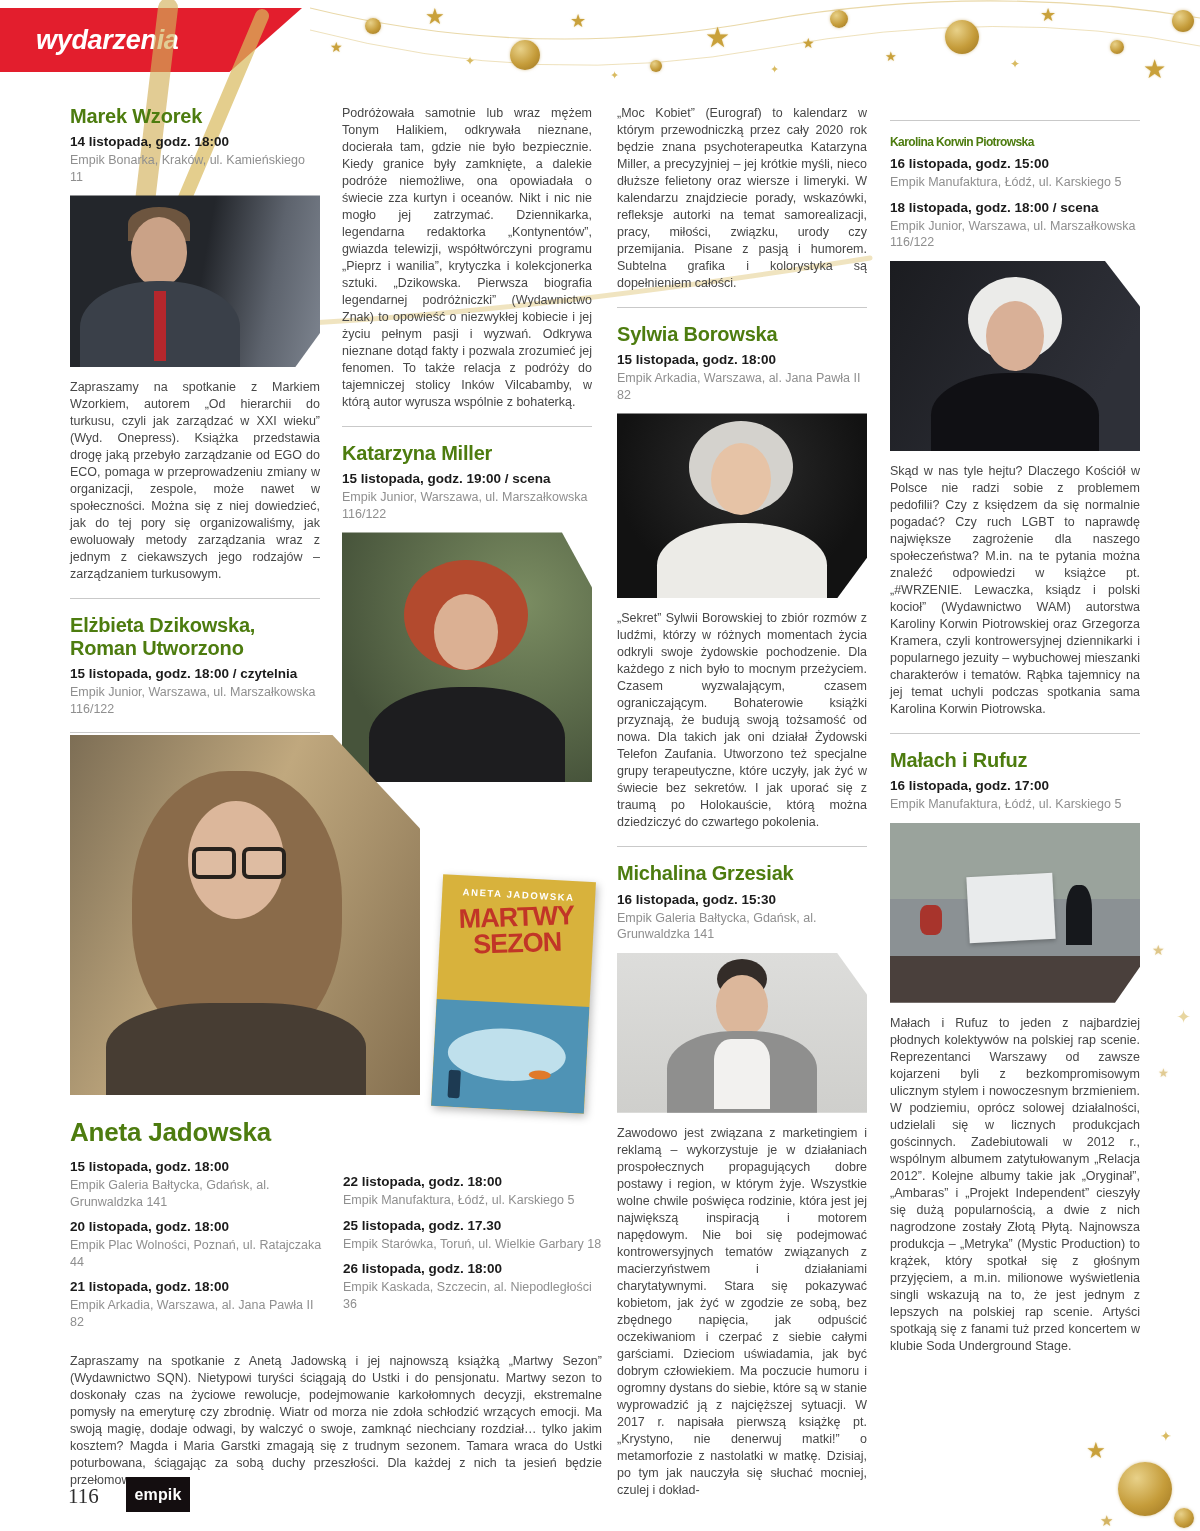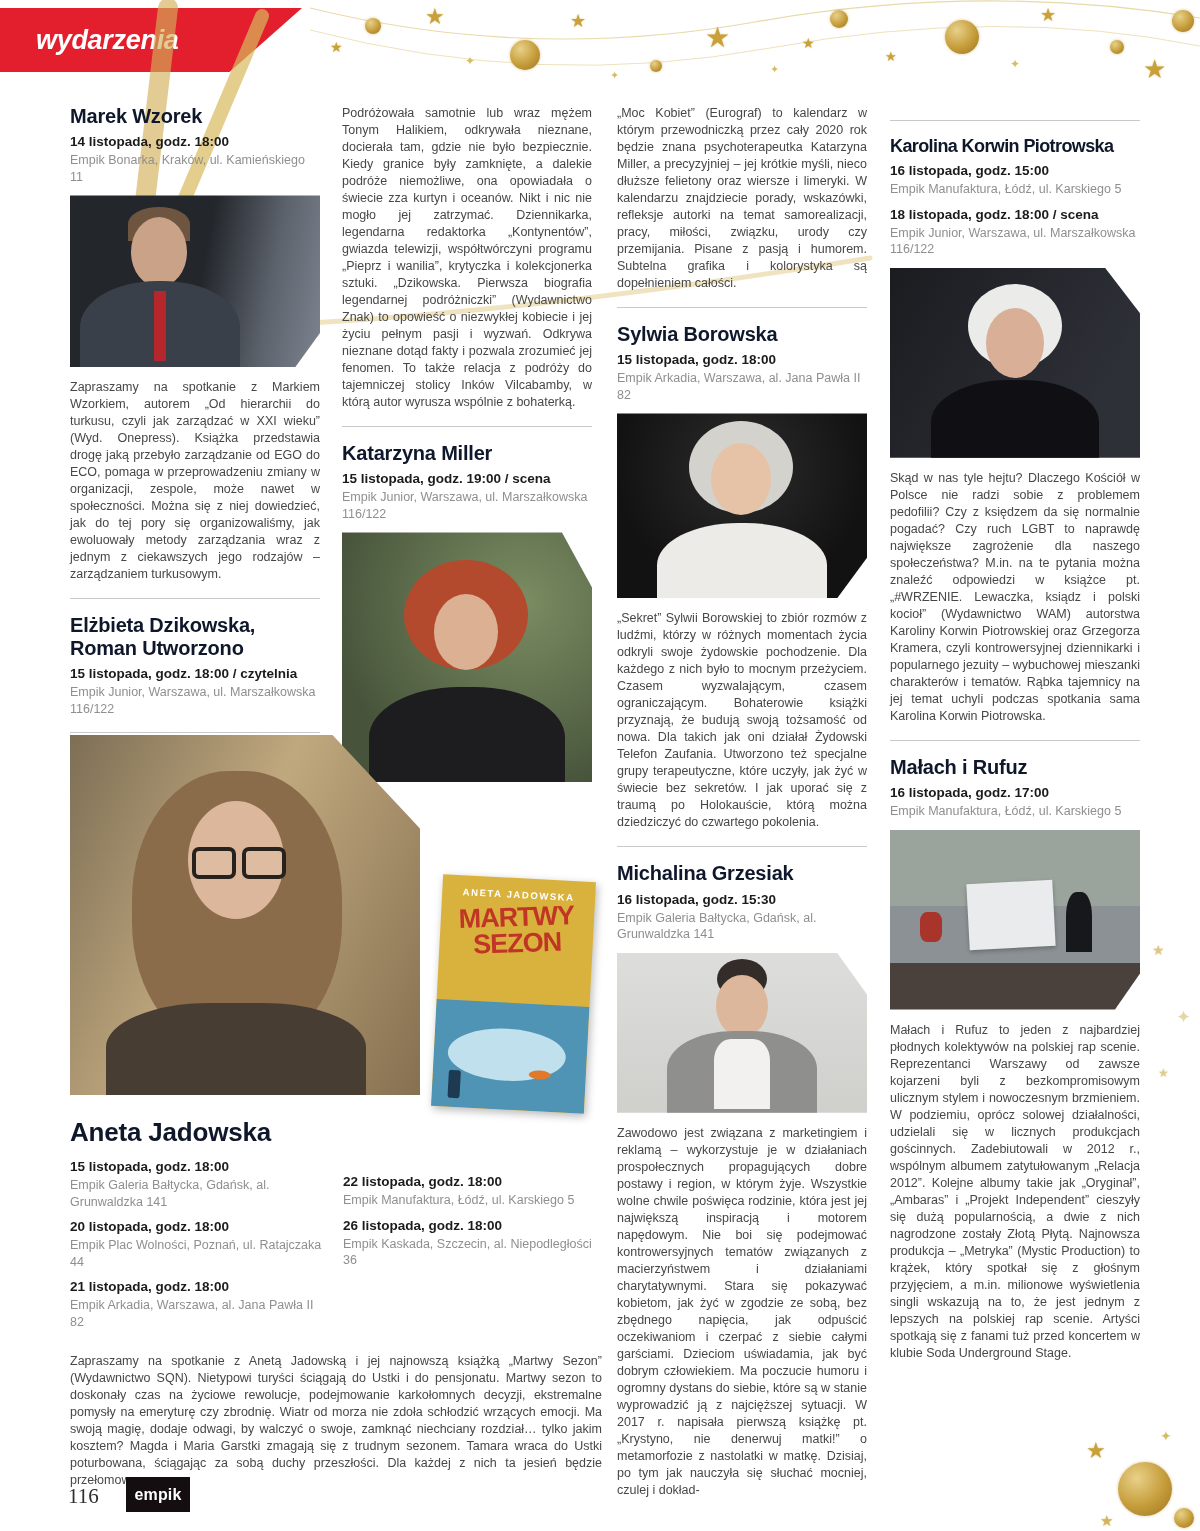--- a/index.html
+++ b/index.html
@@ -19,22 +19,22 @@
   .star{color:#c9a13b;text-shadow:0 0 2px rgba(201,161,59,.6);}
   .sparkle{color:#d9bb62;}
   .bauble{position:absolute;border-radius:50%;
           background:radial-gradient(circle at 35% 30%, #e8d189 0%, #c59c3a 55%, #9c7420 100%);
           box-shadow:0 0 3px rgba(180,140,45,.5);}
   .edge-decor{position:absolute;pointer-events:none;}
 
   
   .col{position:absolute;top:105px;width:250px;}
   #col1{left:70px;} #col2{left:342px;} #col3{left:617px;} #col4{left:890px;}
-  h2.name{font-size:20px;font-weight:bold;color:#0f172a;margin:0 0 7px;line-height:1.12;letter-spacing:-0.2px;}
-  h2.small{font-size:18px;letter-spacing:-0.6px;}
+  h2.name{font-size:20px;font-weight:bold;color:#4d7c0f;margin:0 0 7px;line-height:1.12;letter-spacing:-0.2px;}
+  h2.small{font-size:12px;letter-spacing:-0.6px;}
   h2.big{font-size:26px;margin:0 0 12px;}
   .date{font-size:13.5px;font-weight:bold;color:#1b1b1b;margin:0 0 3px;}
   .venue{font-size:12.5px;color:#8f8f8f;line-height:1.32;margin:0 0 9px;}
   .body{font-size:12.5px;color:#474747;line-height:17px;text-align:justify;margin:12px 0 0;}
   .divider{border:0;border-top:1px solid #c9c9c9;margin:15px 0;height:0;}
 
   
   .photo{position:relative;width:250px;overflow:hidden;margin-top:10px;}
   .photo .face,.photo .hair,.photo .torso,.photo .accent,.photo .panel{position:absolute;}
   .photo .face{border-radius:50%;}
@@ -262,20 +262,24 @@
           <div class="date">21 listopada, godz. 18:00</div>
           <div class="venue">Empik Arkadia, Warszawa, al. Jana Pawła II 82</div>
         </div>
       </div>
       <div class="s-col right">
         <div class="entry">
           <div class="date">22 listopada, godz. 18:00</div>
           <div class="venue">Empik Manufaktura, Łódź, ul. Karskiego 5</div>
         </div>
         <div class="entry">
+          <div class="date">25 listopada, godz. 17.30</div>
+          <div class="venue">Empik Starówka, Toruń, ul. Wielkie Garbary 18</div>
+        </div>
+        <div class="entry">
           <div class="date">26 listopada, godz. 18:00</div>
           <div class="venue">Empik Kaskada, Szczecin, al. Niepodległości 36</div>
         </div>
       </div>
     </div>
     <p class="body" style="margin-top:14px;">Zapraszamy na spotkanie z Anetą Jadowską i jej najnowszą książką „Martwy Sezon” (Wydawnictwo SQN). Nietypowi turyści ściągają do Ustki i do pensjonatu. Martwy sezon to doskonały czas na życiowe rewolucje, podejmowanie karkołomnych decyzji, ekstremalne pomysły na emeryturę czy zbrodnię. Wiatr od morza nie zdoła schłodzić wrzących emocji. Ma swoją magię, dodaje odwagi, by walczyć o swoje, zamknąć niechciany rozdział… tylko jakim kosztem? Magda i Maria Garstki zmagają się z trudnym sezonem. Tamara wraca do Ustki poturbowana, ściągając za sobą duchy przeszłości. Dla każdej z nich ta jesień będzie przełomowa.</p>
   </div>
 
   <span class="edge-decor star" style="left:1152px;top:942px;font-size:14px;opacity:.6;">★</span>
   <span class="edge-decor sparkle" style="left:1176px;top:1006px;font-size:18px;opacity:.6;">✦</span>

